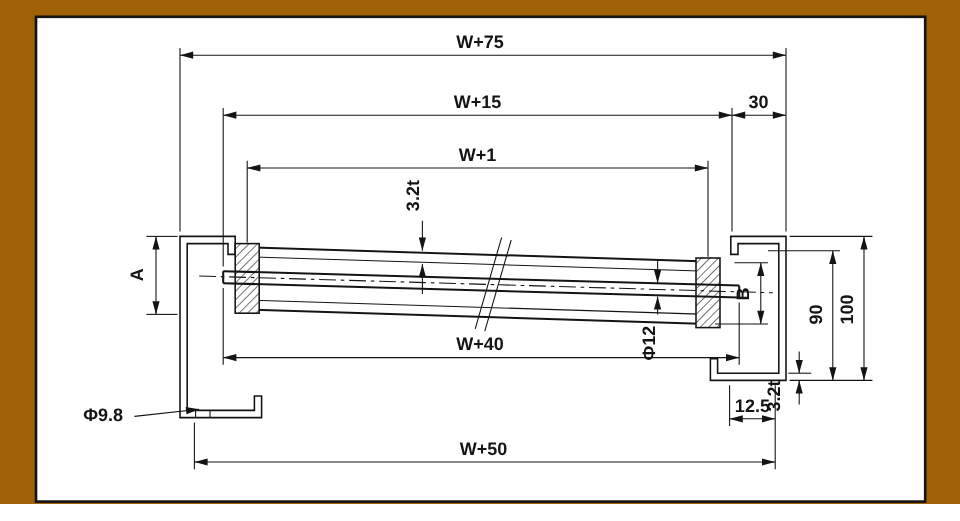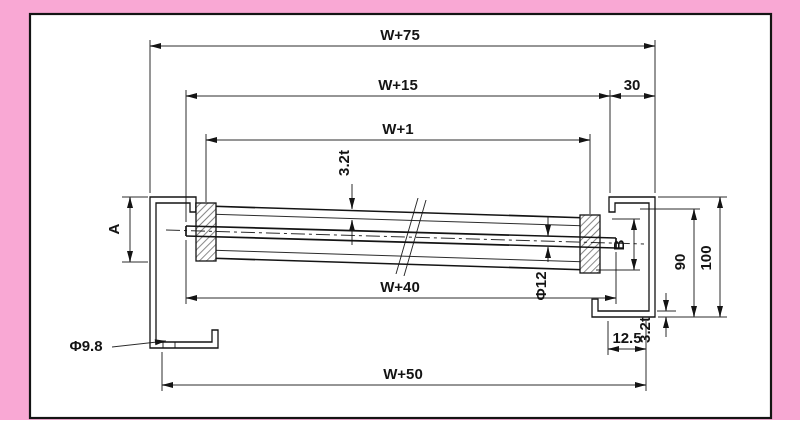--- a/index.html
+++ b/index.html
@@ -1,16 +1,16 @@
 <!DOCTYPE html>
 <html><head>
 <meta charset="utf-8">
 <style>
   html,body{margin:0;padding:0;background:#ffffff;}
-  .canvas{position:relative;width:800px;height:420px;background:#f9a8d4;overflow:hidden;
+  .canvas{position:relative;width:800px;height:420px;background:#a16207;overflow:hidden;
           font-family:"Liberation Sans", sans-serif;}
   svg{display:block;}
   .part{stroke:#141414;stroke-width:1.7;fill:none;stroke-linejoin:miter;stroke-linecap:butt;}
   .sheet{stroke:#141414;stroke-width:1.3;fill:#ffffff;stroke-linejoin:miter;}
   .thin{stroke:#141414;stroke-width:0.9;fill:none;}
   .dim{stroke:#141414;stroke-width:0.9;fill:none;}
   .cl{stroke:#141414;stroke-width:0.9;fill:none;stroke-dasharray:14 4 3 4;}
   .dimtxt{font-family:"Liberation Sans", sans-serif;font-size:15px;font-weight:600;fill:#141414;}
   .arr{fill:#141414;}
 </style>

